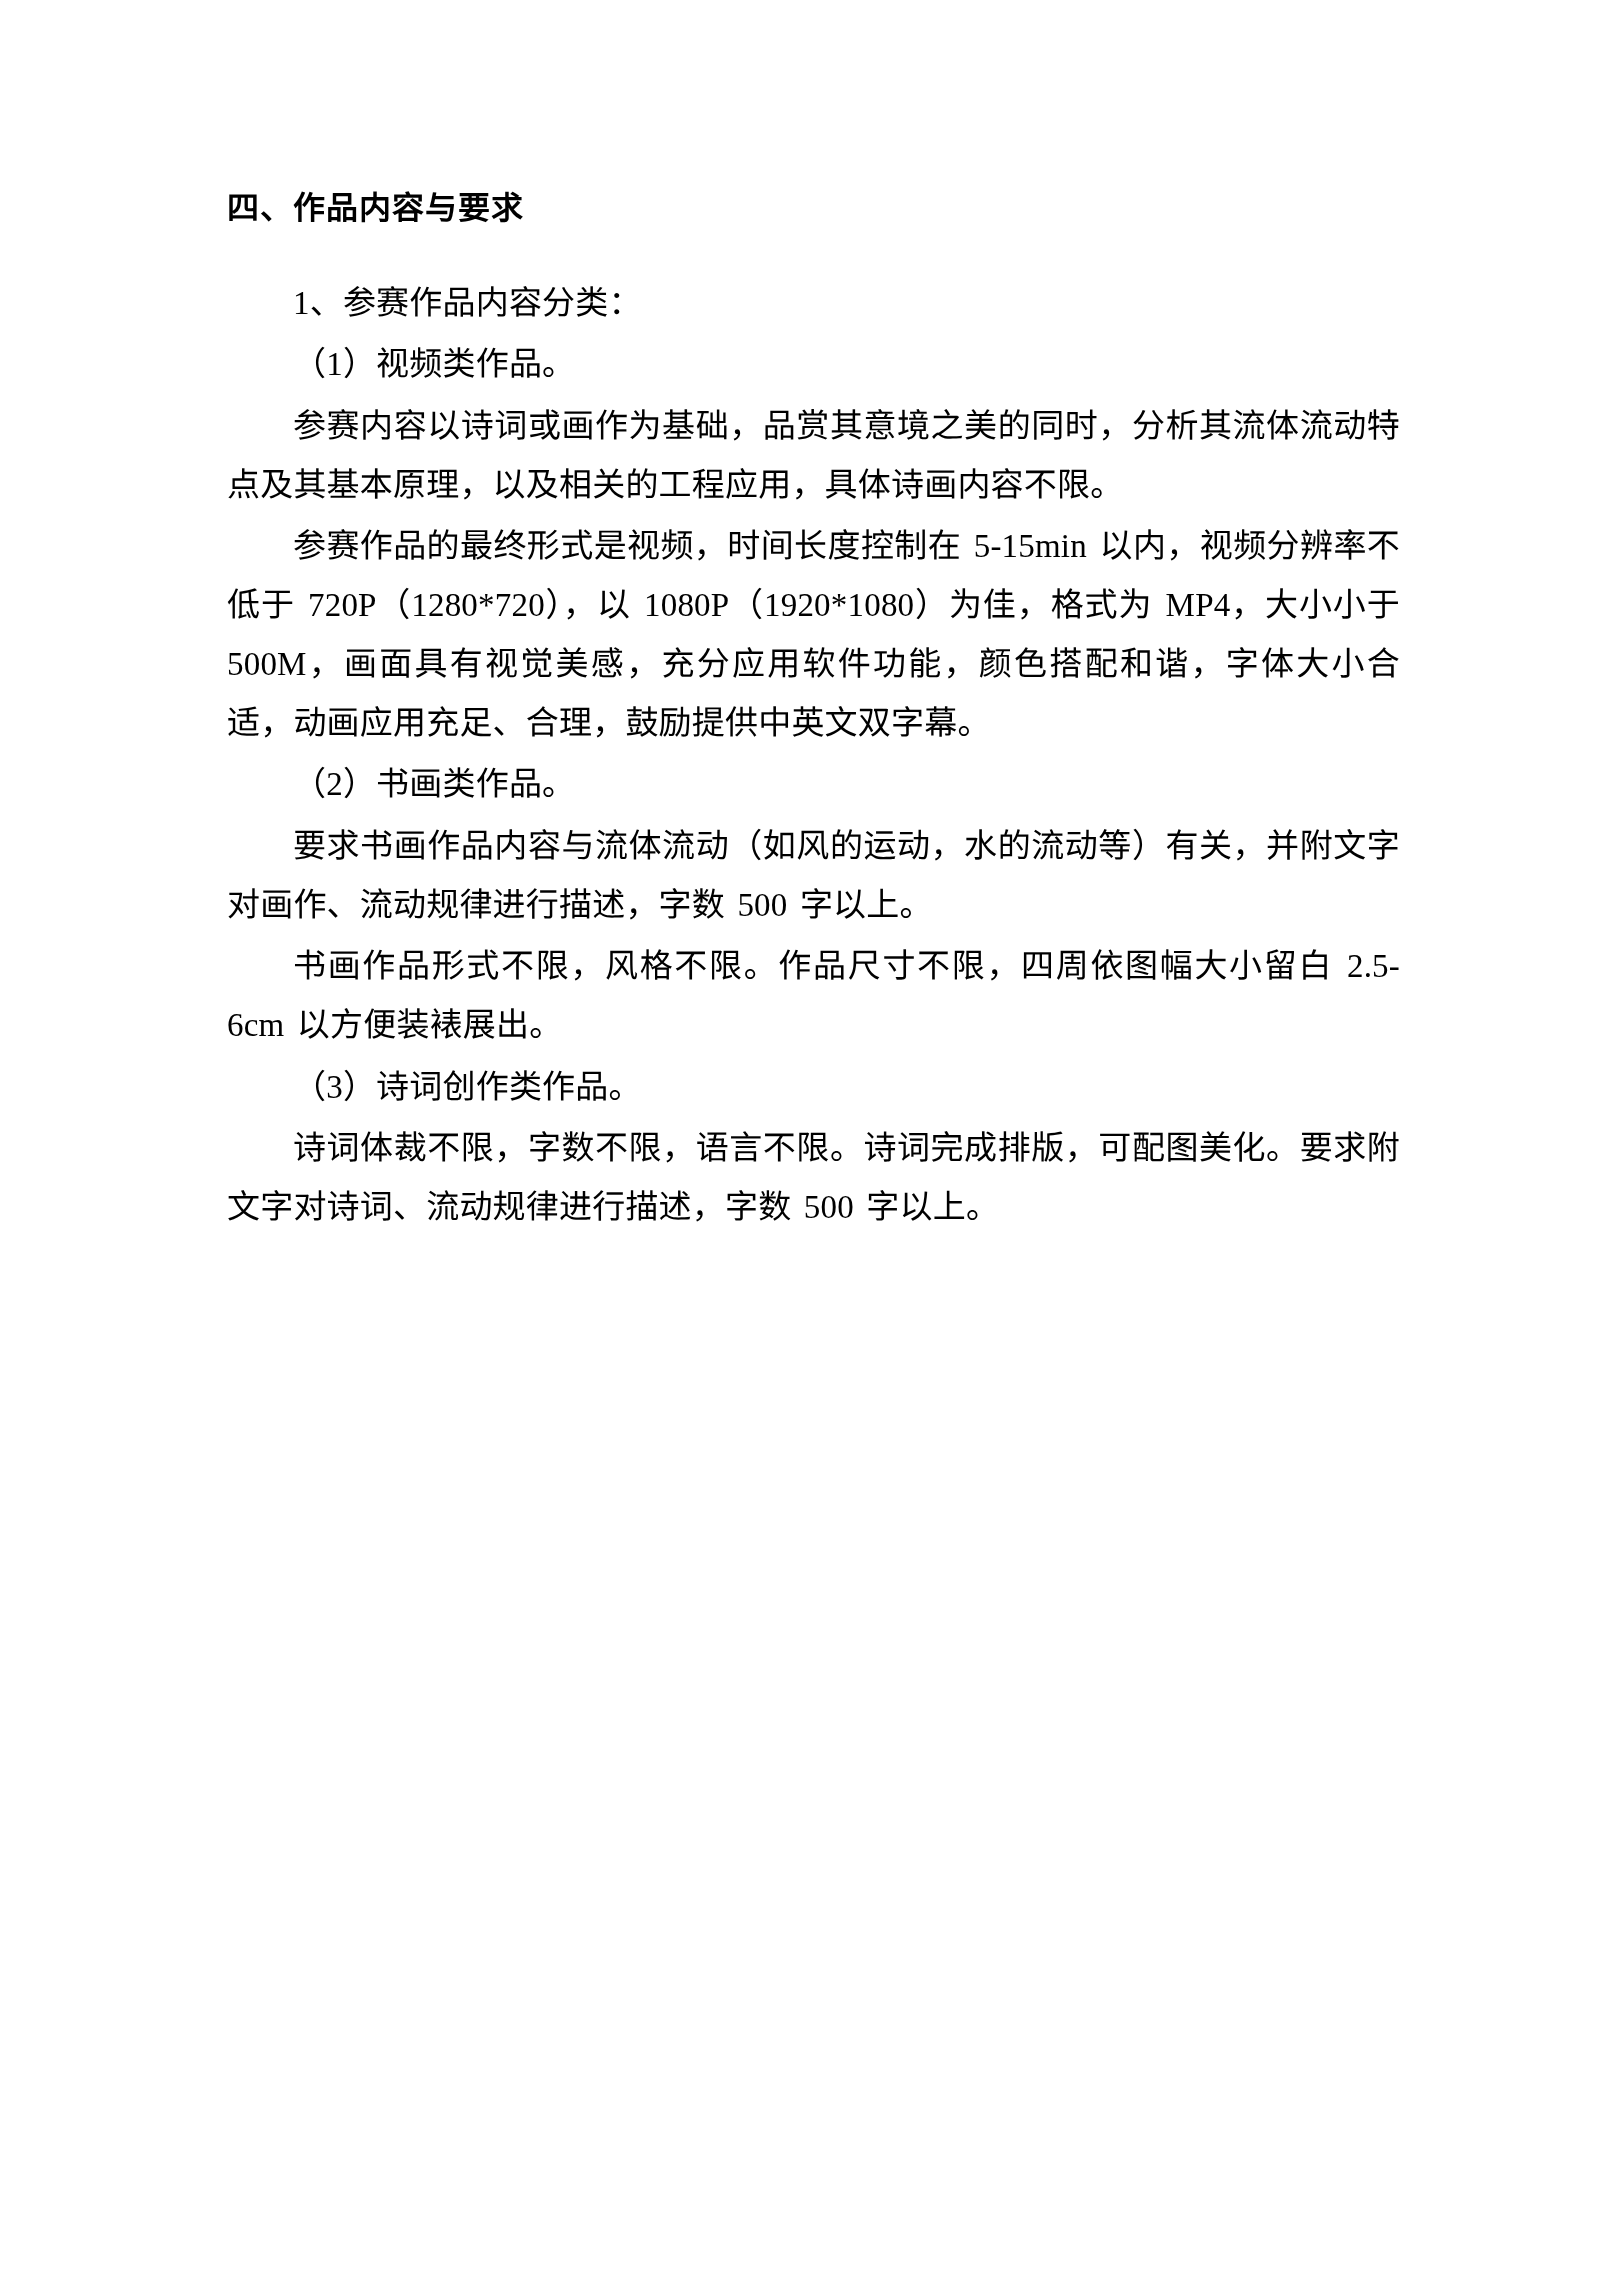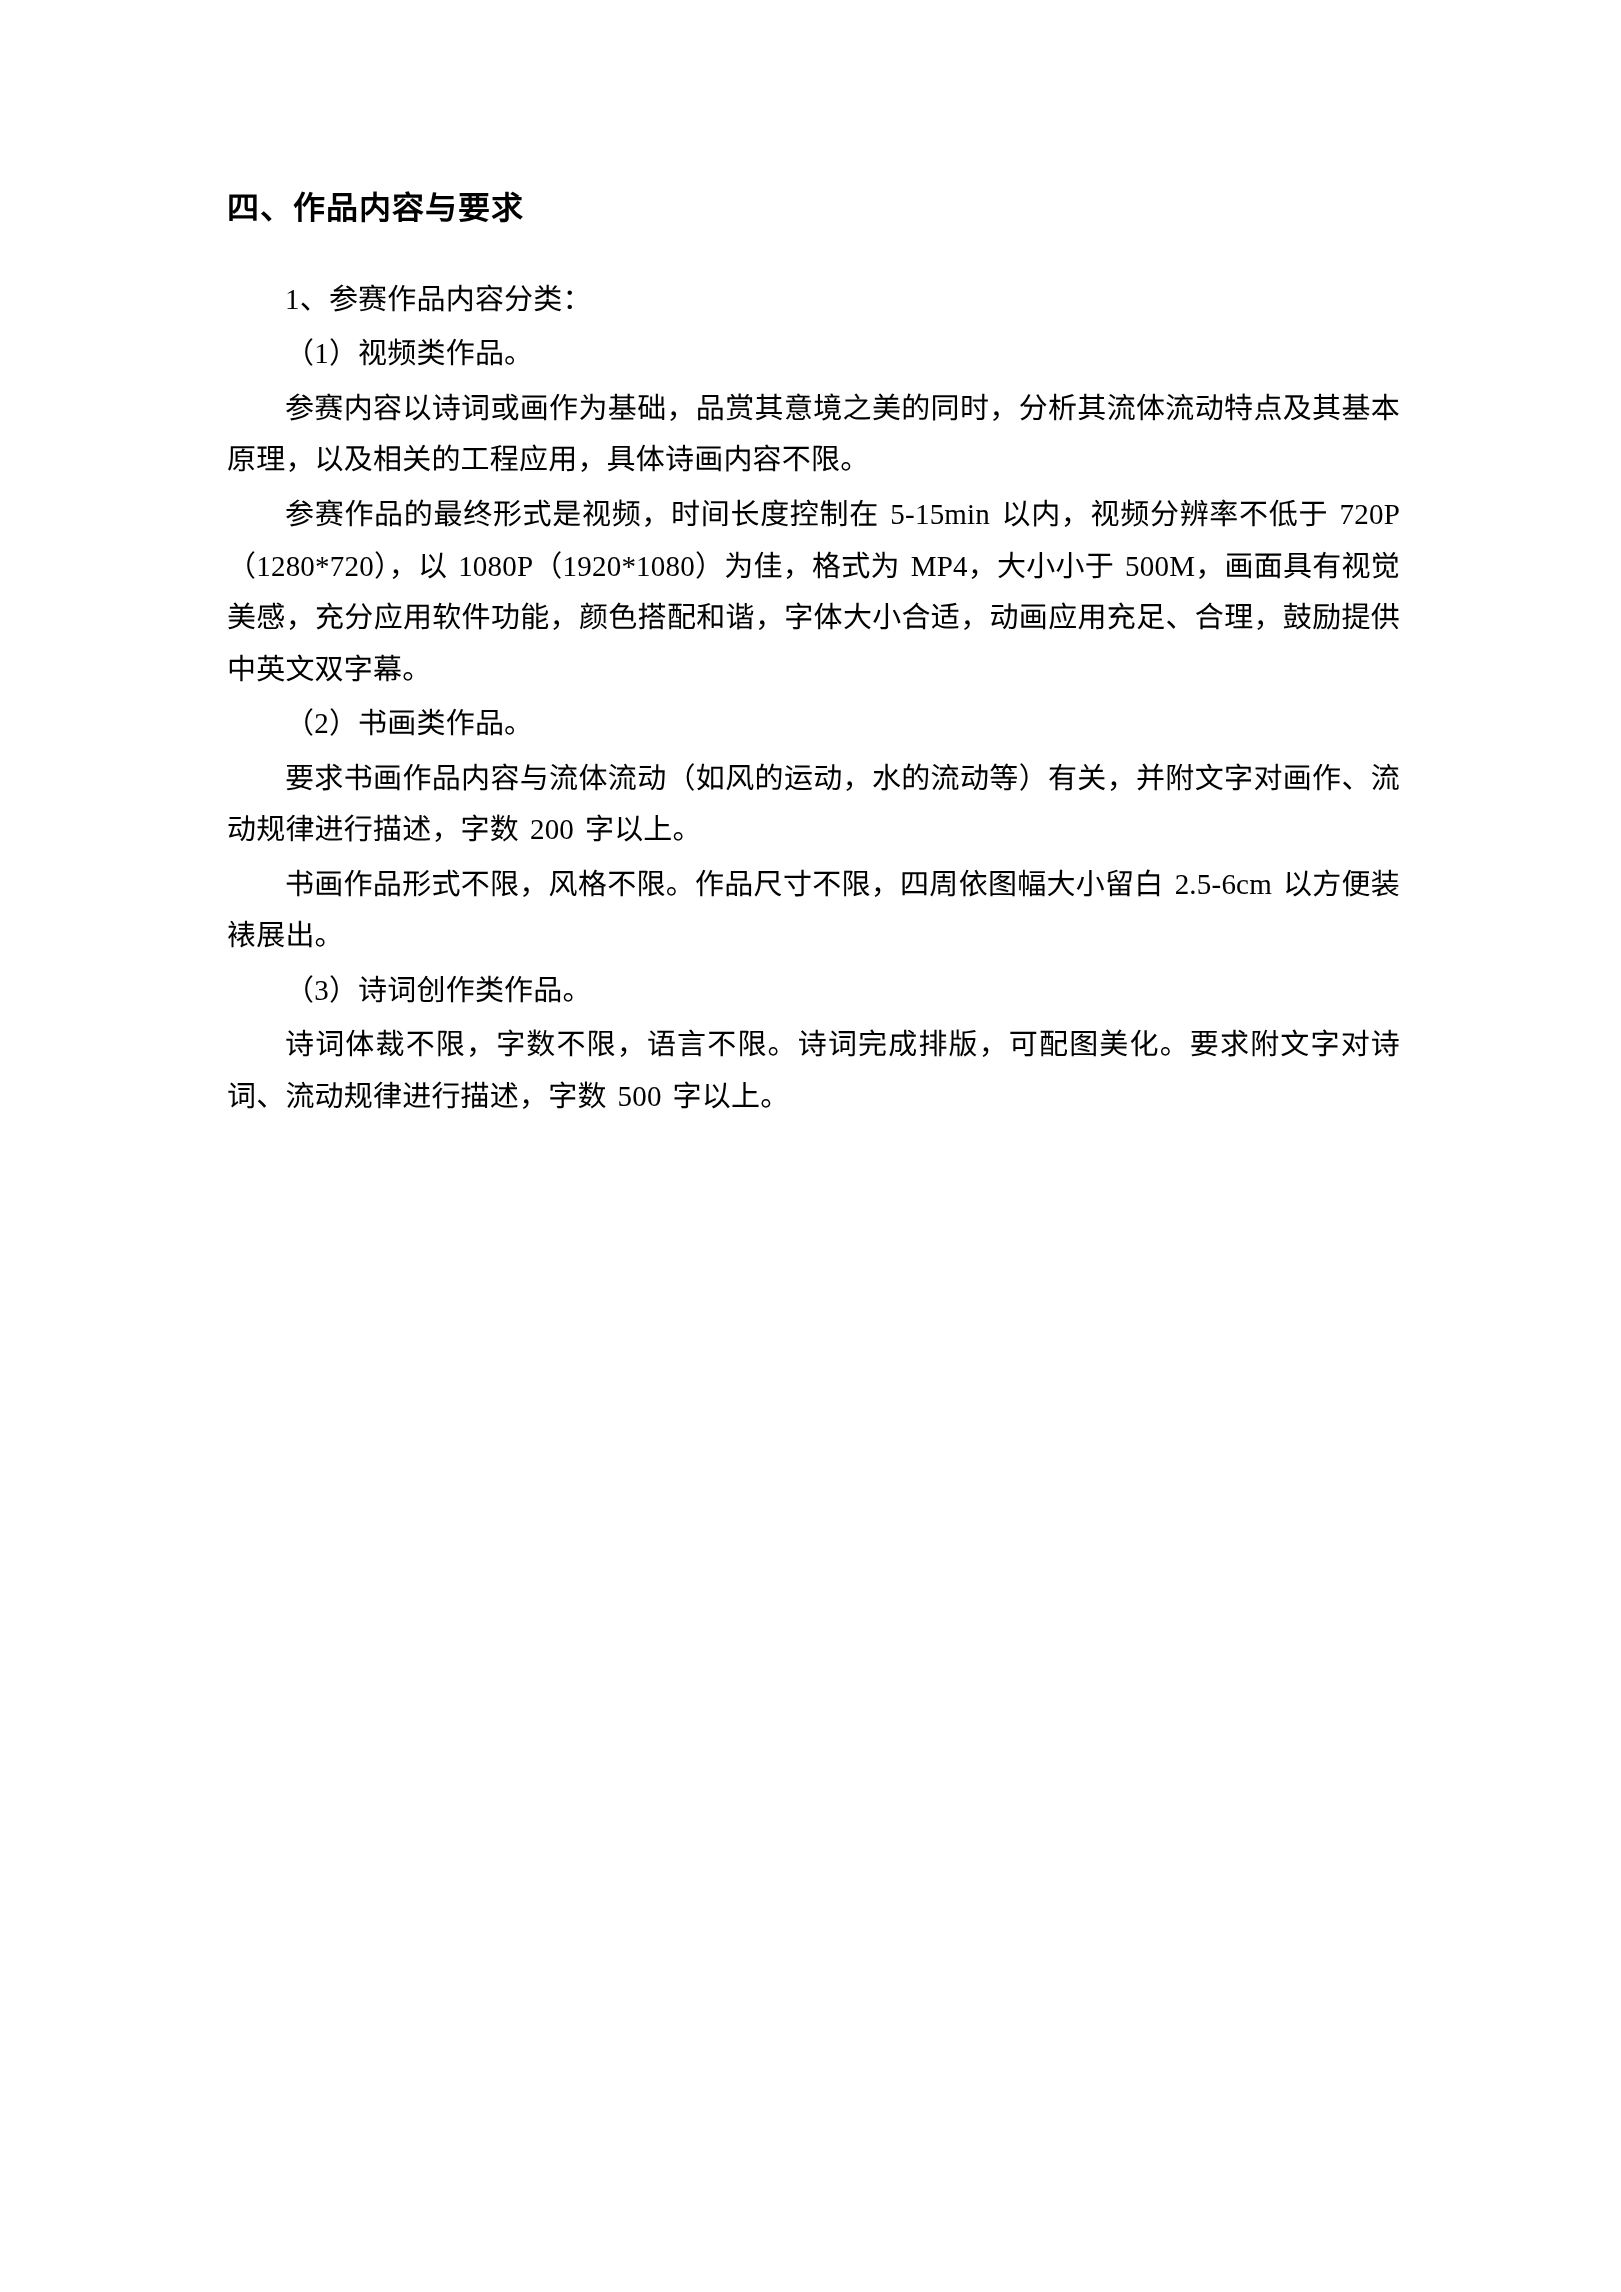--- a/index.html
+++ b/index.html
@@ -24,21 +24,21 @@
   }
   .doc-title {
     font-family: "Liberation Sans", "DejaVu Sans", sans-serif;
     font-weight: bold;
     font-size: 32px;
     letter-spacing: 1px;
     margin: 0 0 43px 0;
     line-height: 1.4;
   }
   .para {
-    font-size: 29px;
+    font-size: 33px;
     line-height: 1.78;
     margin: 0 0 2.9px 0;
     text-align: justify;
     text-justify: inter-ideograph;
     text-indent: 2em;
     letter-spacing: 0.2px;
   }
   
   .para.spaced {
     word-spacing: 0.12em;
@@ -49,19 +49,19 @@
 
 <div class="page">
 
   <h1 class="doc-title">四、作品内容与要求</h1>
 
   <p class="para">1、参赛作品内容分类：</p>
   <p class="para">（1）视频类作品。</p>
   <p class="para spaced">参赛内容以诗词或画作为基础，品赏其意境之美的同时，分析其流体流动特点及其基本原理，以及相关的工程应用，具体诗画内容不限。</p>
   <p class="para spaced">参赛作品的最终形式是视频，时间长度控制在 5-15min 以内，视频分辨率不低于 720P（1280*720），以 1080P（1920*1080）为佳，格式为 MP4，大小小于 500M，画面具有视觉美感，充分应用软件功能，颜色搭配和谐，字体大小合适，动画应用充足、合理，鼓励提供中英文双字幕。</p>
   <p class="para">（2）书画类作品。</p>
-  <p class="para spaced">要求书画作品内容与流体流动（如风的运动，水的流动等）有关，并附文字对画作、流动规律进行描述，字数 200 字以上。</p>
+  <p class="para spaced">要求书画作品内容与流体流动（如风的运动，水的流动等）有关，并附文字对画作、流动规律进行描述，字数 500 字以上。</p>
   <p class="para spaced">书画作品形式不限，风格不限。作品尺寸不限，四周依图幅大小留白 2.5-6cm 以方便装裱展出。</p>
   <p class="para">（3）诗词创作类作品。</p>
   <p class="para spaced">诗词体裁不限，字数不限，语言不限。诗词完成排版，可配图美化。要求附文字对诗词、流动规律进行描述，字数 500 字以上。</p>
 
 </div>
 
 
 </body></html>

